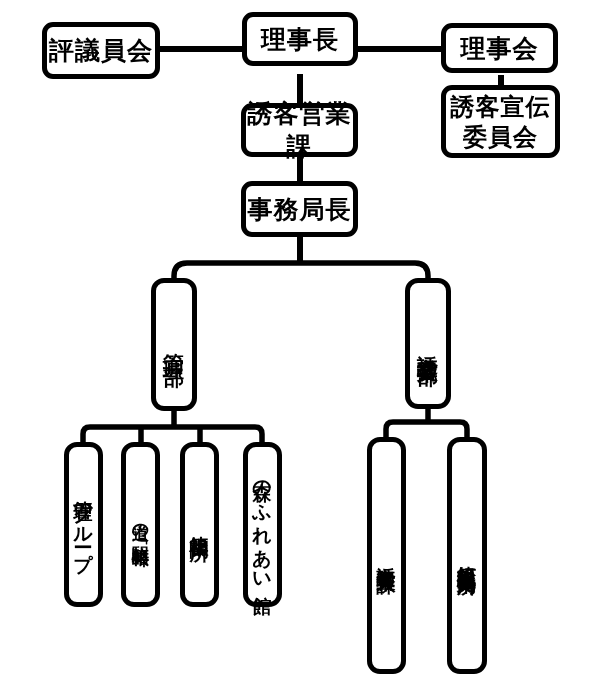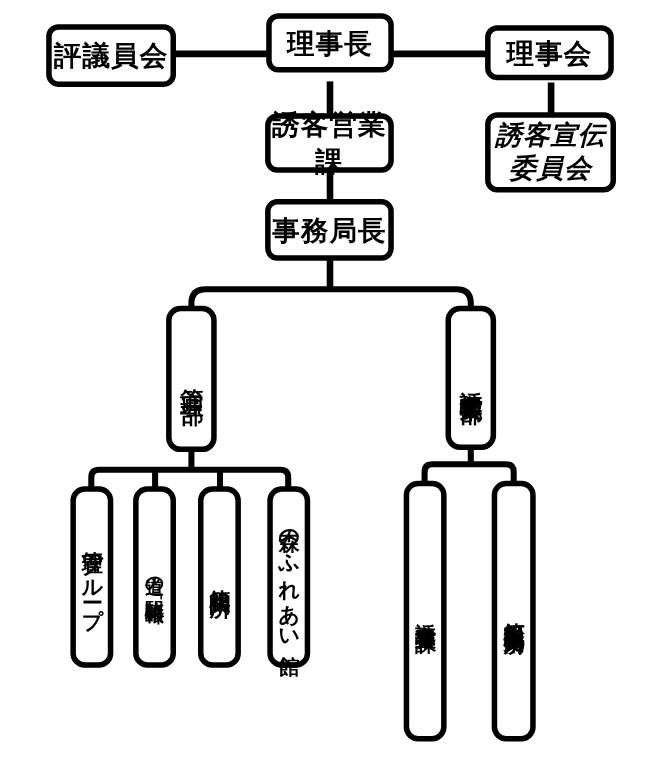--- a/index.html
+++ b/index.html
@@ -103,21 +103,21 @@
   </div>
 
   <div class="box h-box" style="left:242px; top:12px; width:116px; height:54px;">
     <span>理事長</span>
   </div>
 
   <div class="box h-box" style="left:441px; top:23px; width:117px; height:50px;">
     <span>理事会</span>
   </div>
 
-  <div class="box h-box two-line" style="left:441px; top:102px; width:119px; height:73px;font-style:italic;">
+  <div class="box h-box two-line" style="left:441px; top:85px; width:119px; height:73px;">
     <span>誘客宣伝</span>
     <span>委員会</span>
   </div>
 
   <div class="box h-box" style="left:241px; top:103px; width:117px; height:54px;">
     <span>誘客営業課</span>
   </div>
 
   <div class="box h-box" style="left:241px; top:181px; width:117px; height:56px;justify-content:center;">
     <span>事務局長</span>

